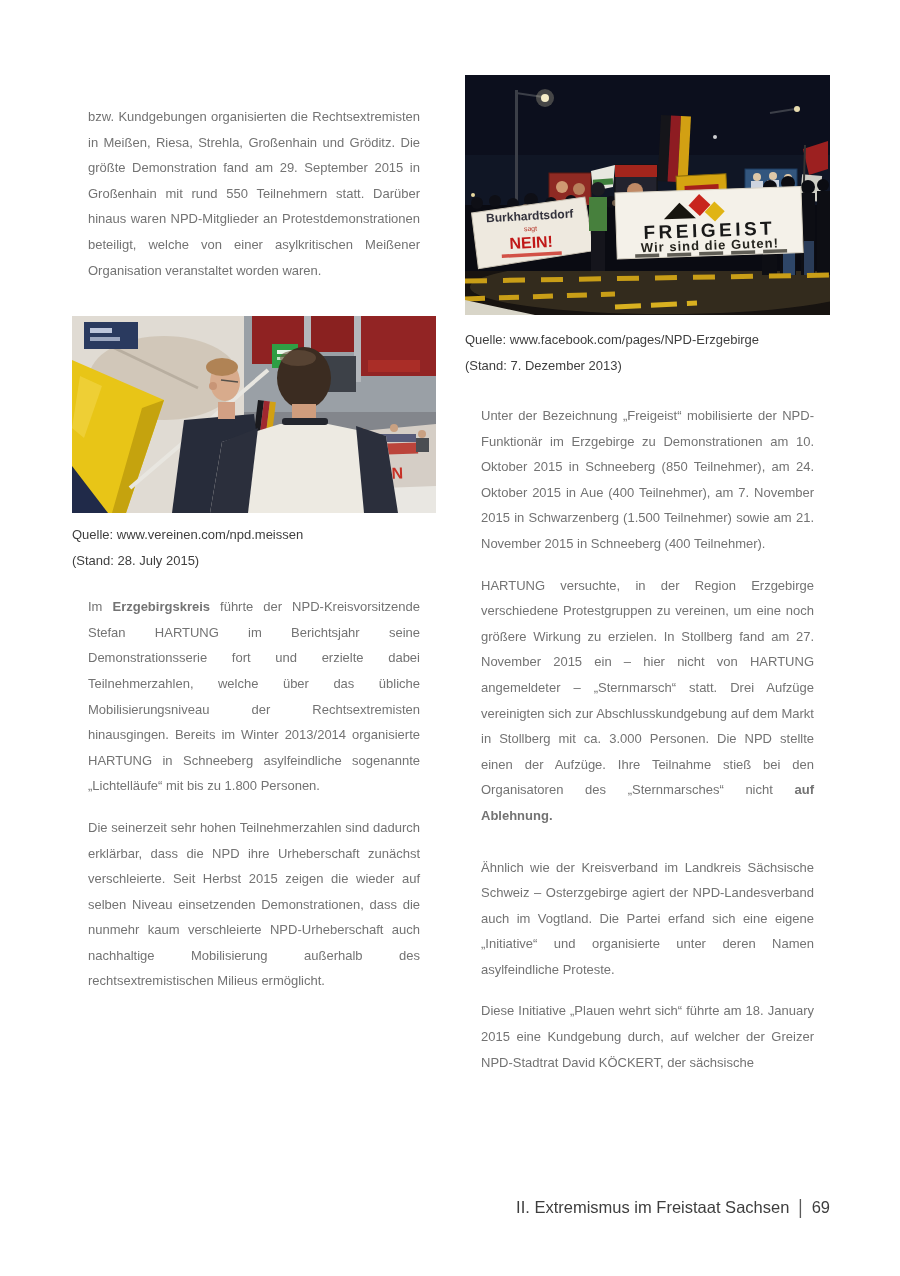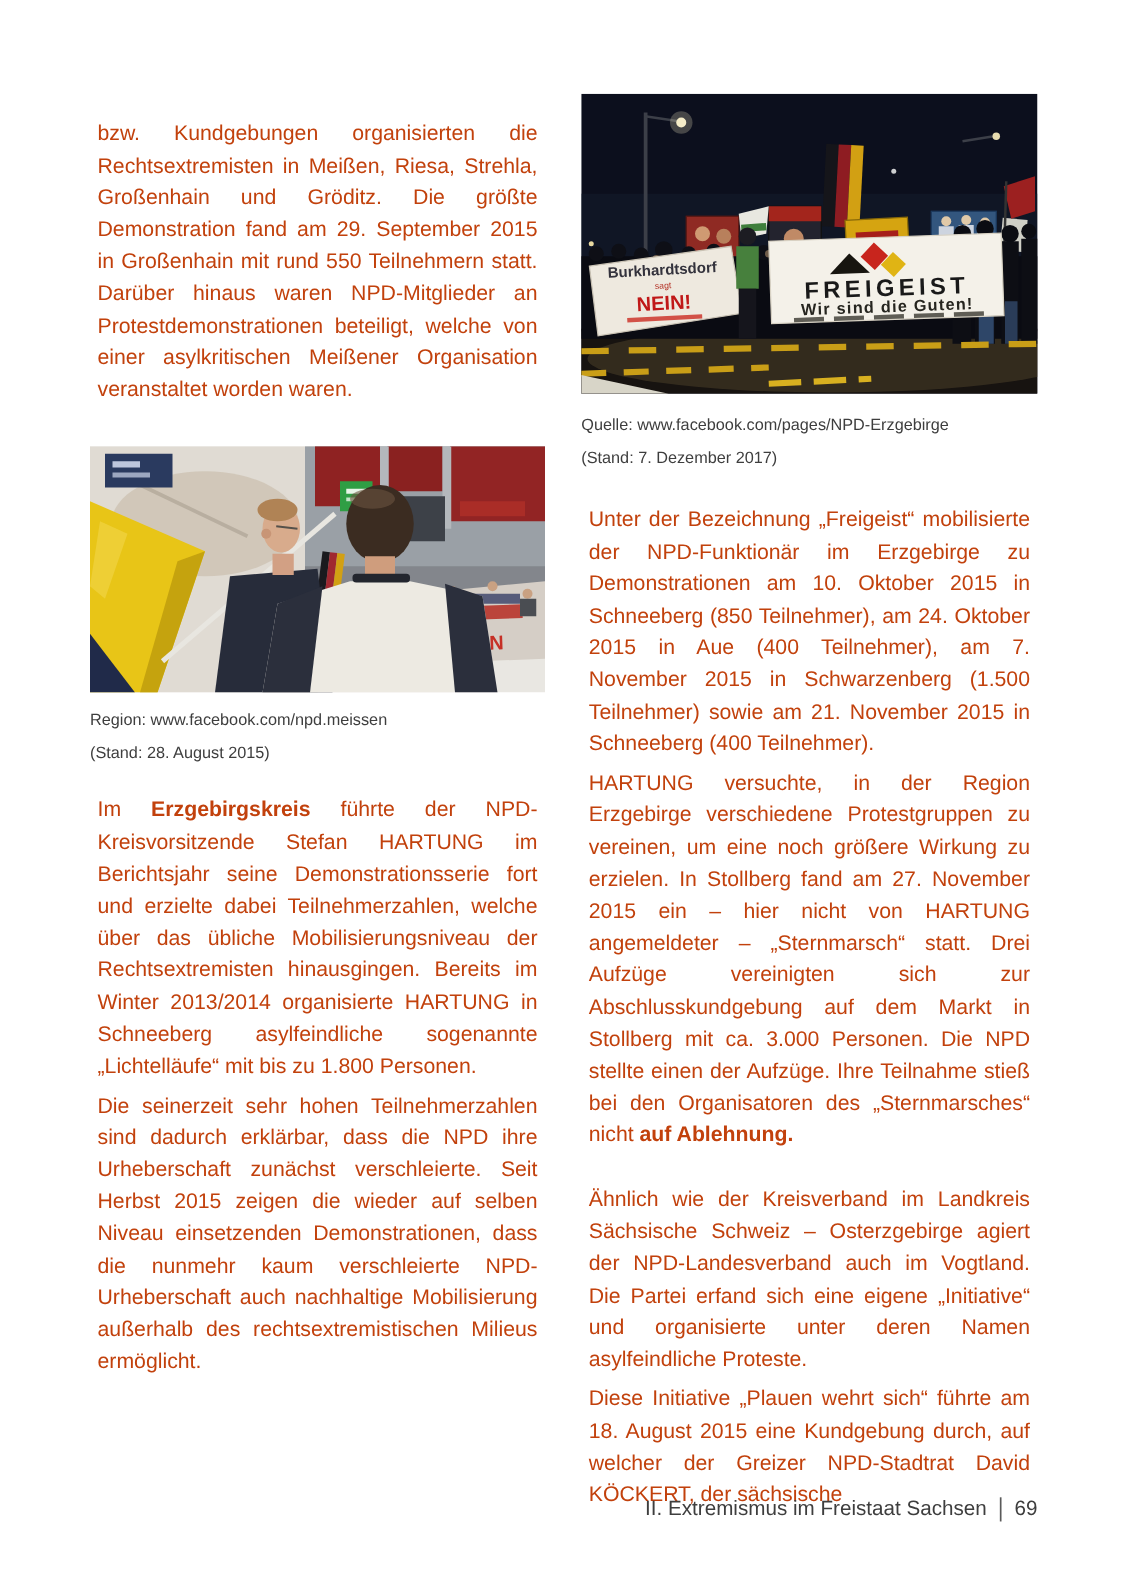--- a/index.html
+++ b/index.html
@@ -4,22 +4,22 @@
 <style>
   html,body{margin:0;padding:0;background:#ffffff;}
   .page{
     position:relative;width:900px;height:1276px;background:#ffffff;
     font-family:"Liberation Sans",sans-serif;color:#3e3e3e;overflow:hidden;
   }
   .col{position:absolute;width:364px;}
   .left-col{left:72px;top:88px;}
   .right-col{left:465px;top:75px;width:365px;}
   p.body-text{
-    margin:6px;font-size:17px;line-height:25.6px;text-align:justify;
-    color:#c2410c;hyphens:auto;-webkit-hyphens:auto;
+    margin:16px;font-size:13px;line-height:25.6px;text-align:justify;
+    color:#737373;hyphens:auto;-webkit-hyphens:auto;
   }
   p.body-text b{font-weight:bold;}
   figure{margin:0;padding:0;}
   figure.left-photo{margin-top:33px;}
   figure svg{display:block;}
   figcaption{margin-top:9px;font-size:13px;line-height:25.5px;color:#3e3e3e;}
   .right-col figcaption{margin-top:12px;}
   .para-after-caption{margin-top:21px !important;}
   .para-gap{margin-top:26px !important;}
   .right-col p.first-text{margin-top:25px;}
@@ -110,22 +110,22 @@
           <ellipse cx="232" cy="62" rx="27" ry="31" fill="#3b2c21"></ellipse>
           <ellipse cx="226" cy="42" rx="18" ry="8" fill="#6b5440" opacity="0.6"></ellipse>
           <rect x="220" y="88" width="24" height="18" fill="#cf9d7d"></rect>
           <polygon points="150,126 208,108 256,108 314,120 326,197 138,197" fill="#edeae2"></polygon>
           <polygon points="150,126 186,112 176,197 138,197" fill="#2b2f3c"></polygon>
           <polygon points="314,120 284,110 292,197 326,197" fill="#2b2f3c"></polygon>
           <rect x="210" y="102" width="46" height="7" fill="#23262e" rx="3"></rect>
         </g>
       </svg>
       <figcaption>
-        <div>Region: www.facebook.com/npd.meissen</div>
-        <div>(Stand: 28. August 2015)</div>
+        <div>Quelle: www.vereinen.com/npd.meissen</div>
+        <div>(Stand: 28. July 2015)</div>
       </figcaption>
     </figure>
 
     <p class="body-text para-after-caption"><span>Im </span><b>Erzgebirgskreis</b><span> führte der NPD-Kreisvorsitzende Stefan HARTUNG im Berichtsjahr seine Demonstrationsserie fort und erzielte dabei Teilnehmerzahlen, welche über das übliche Mobilisierungsniveau der Rechtsextremisten hinausgingen. Bereits im Winter 2013/2014 organisierte HARTUNG in Schneeberg asylfeindliche sogenannte „Lichtelläufe“ mit bis zu 1.800 Personen.</span></p>
 
     <p class="body-text">Die seinerzeit sehr hohen Teilnehmerzahlen sind dadurch erklärbar, dass die NPD ihre Urheberschaft zunächst verschleierte. Seit Herbst 2015 zeigen die wieder auf selben Niveau einsetzenden Demonstrationen, dass die nunmehr kaum verschleierte NPD-Urheberschaft auch nachhaltige Mobilisierung außerhalb des rechtsextremistischen Milieus ermöglicht.</p>
   </div>
 
   <div class="col right-col">
 
@@ -255,31 +255,31 @@
 
         <g>
           <line x1="0" y1="206" x2="365" y2="200" stroke="#c99e17" stroke-width="5" stroke-dasharray="22 16"></line>
           <line x1="0" y1="224" x2="150" y2="219" stroke="#c99e17" stroke-width="5" stroke-dasharray="20 14"></line>
           <line x1="150" y1="232" x2="232" y2="228" stroke="#d8b020" stroke-width="5" stroke-dasharray="26 10"></line>
           <polygon points="0,225 70,240 0,240" fill="#d8d5c8"></polygon>
         </g>
       </svg>
       <figcaption>
         <div>Quelle: www.facebook.com/pages/NPD-Erzgebirge</div>
-        <div>(Stand: 7. Dezember 2017)</div>
+        <div>(Stand: 7. Dezember 2013)</div>
       </figcaption>
     </figure>
 
     <p class="body-text first-text">Unter der Bezeichnung „Freigeist“ mobilisierte der NPD-Funktionär im Erzgebirge zu Demonstrationen am 10. Oktober 2015 in Schneeberg (850 Teilnehmer), am 24. Oktober 2015 in Aue (400 Teilnehmer), am 7. November 2015 in Schwarzenberg (1.500 Teilnehmer) sowie am 21. November 2015 in Schneeberg (400 Teilnehmer).</p>
 
     <p class="body-text"><span>HARTUNG versuchte, in der Region Erzgebirge verschiedene Protestgruppen zu vereinen, um eine noch größere Wirkung zu erzielen. In Stollberg fand am 27. November 2015 ein – hier nicht von HARTUNG angemeldeter – „Sternmarsch“ statt. Drei Aufzüge vereinigten sich zur Abschlusskundgebung auf dem Markt in Stollberg mit ca. 3.000 Personen. Die NPD stellte einen der Aufzüge. Ihre Teilnahme stieß bei den Organisatoren des „Sternmarsches“ nicht </span><b>auf Ablehnung.</b></p>
 
     <p class="body-text para-gap">Ähnlich wie der Kreisverband im Landkreis Sächsische Schweiz – Osterzgebirge agiert der NPD-Landesverband auch im Vogtland. Die Partei erfand sich eine eigene „Initiative“ und organisierte unter deren Namen asylfeindliche Proteste.</p>
 
-    <p class="body-text">Diese Initiative „Plauen wehrt sich“ führte am 18. August 2015 eine Kundgebung durch, auf welcher der Greizer NPD-Stadtrat David KÖCKERT, der sächsische</p>
+    <p class="body-text">Diese Initiative „Plauen wehrt sich“ führte am 18. January 2015 eine Kundgebung durch, auf welcher der Greizer NPD-Stadtrat David KÖCKERT, der sächsische</p>
   </div>
 
   <div class="footer">
     <span>II. Extremismus im Freistaat Sachsen</span>
     <span class="sep">|</span>
     <span>69</span>
   </div>
 
 </div>
 

